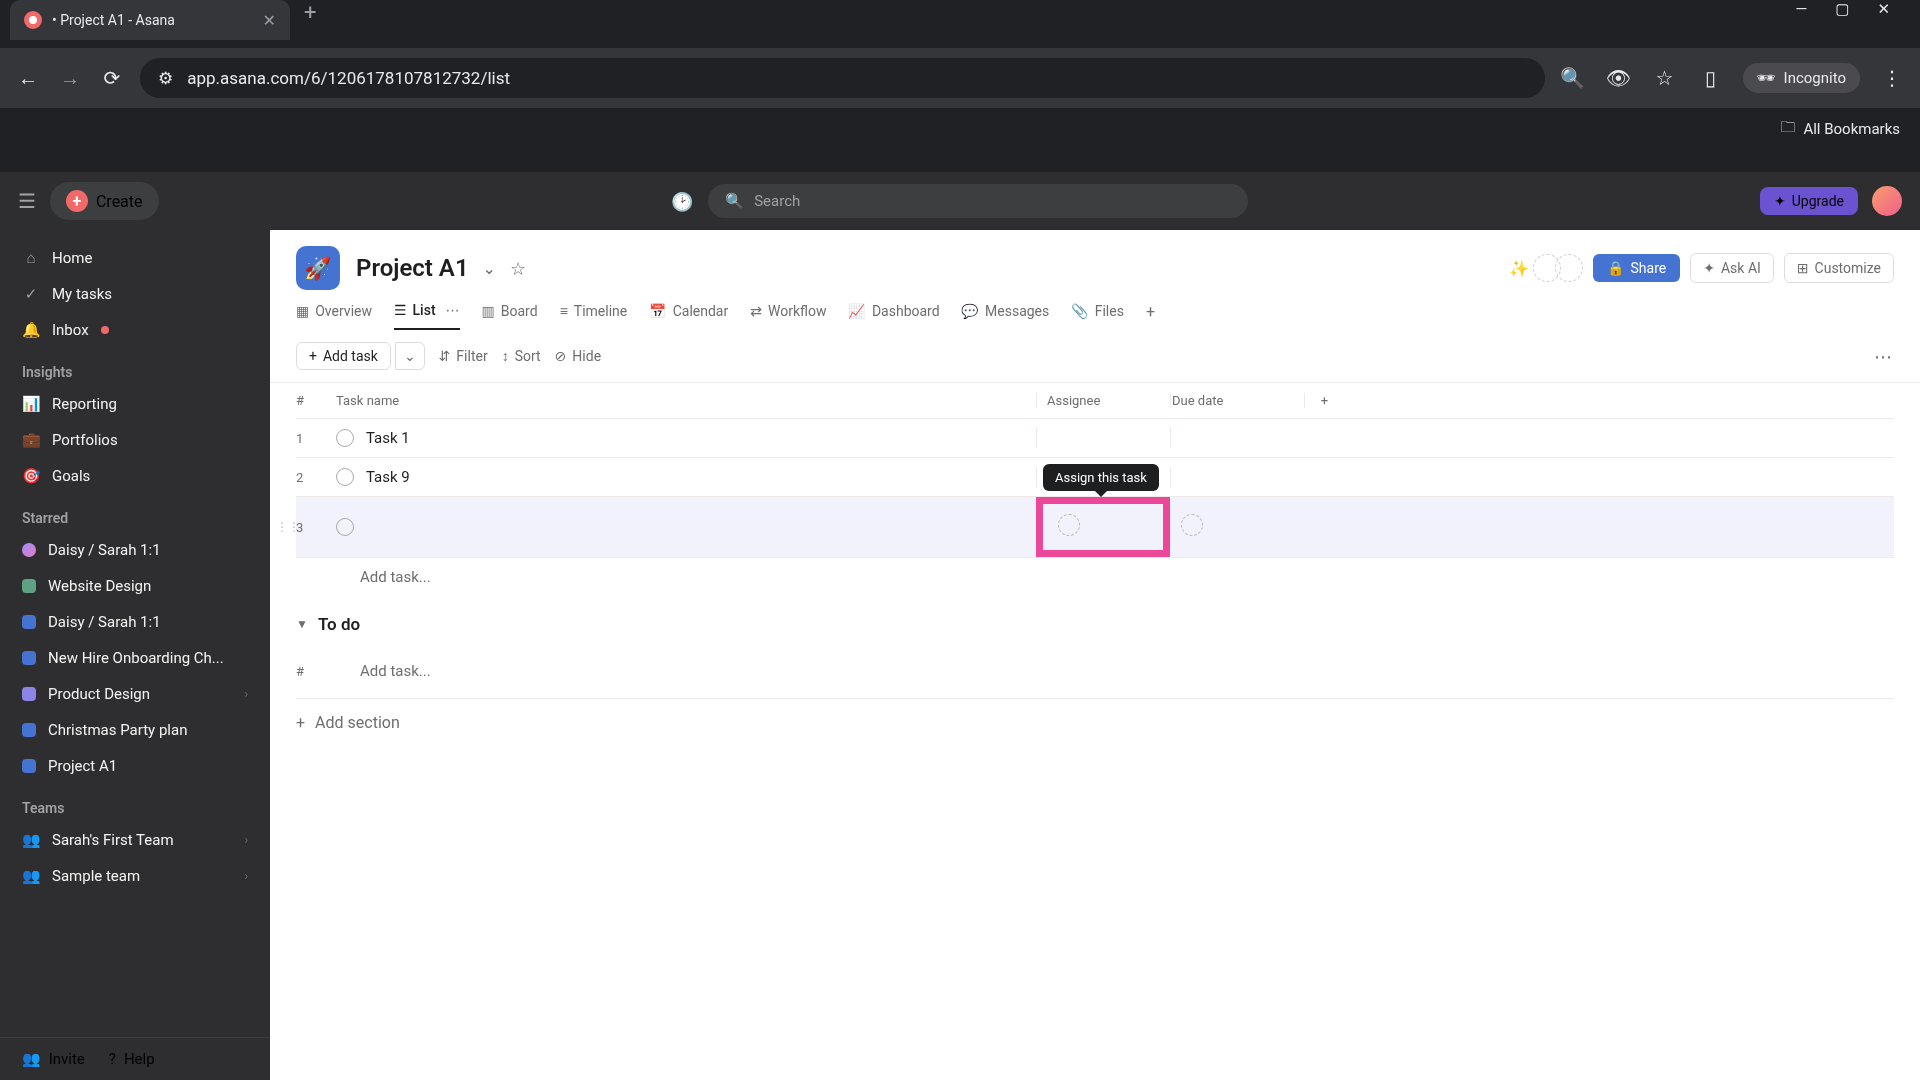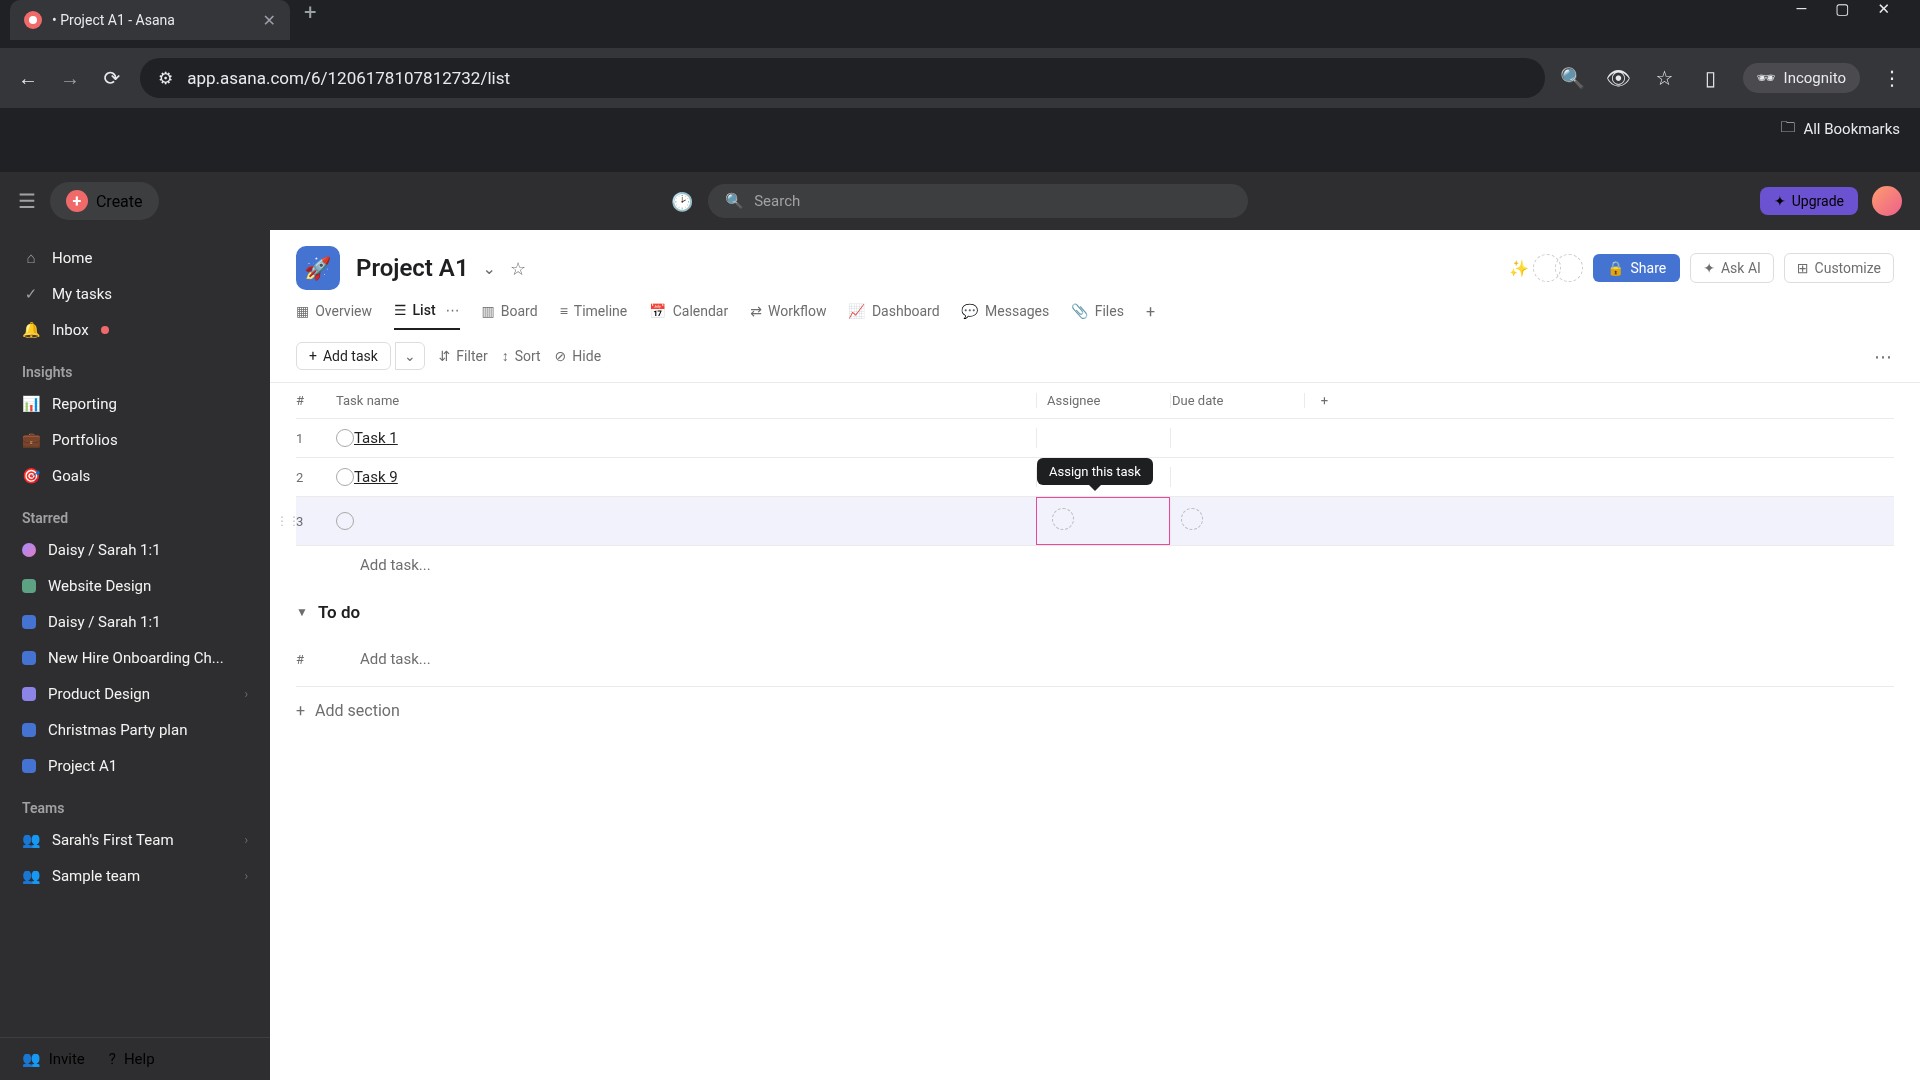--- a/index.html
+++ b/index.html
@@ -77,25 +77,25 @@
 .task-area { padding:0 26px; }
 .col-head { display:flex; align-items:center; padding:10px 0; font-size:13px; color:#6d6e6f; border-bottom:1px solid #edeae9; }
 .c-num { width:40px; }
 .c-name { flex:1; }
 .c-assignee { width:134px; border-left:1px solid #edeae9; padding-left:10px; }
 .c-due { width:134px; border-left:1px solid #edeae9; padding-left:1px; }
 .c-add { width:40px; border-left:1px solid #edeae9; text-align:center; cursor:pointer; }
 
 .task-row { display:flex; align-items:center; border-bottom:1px solid #edeae9; font-size:15px; position:relative; }
 .task-row .c-num { padding:10px 0; color:#6d6e6f; font-size:13px; }
-.task-row .c-name { display:flex; align-items:center; gap:0; padding:10px 0;text-decoration:underline; }
+.task-row .c-name { display:flex; align-items:center; gap:12px; padding:10px 0; }
 .check-circle { width:18px; height:18px; border:1.5px solid #aaa; border-radius:50%; cursor:pointer; }
 .task-row .c-assignee, .task-row .c-due { padding:10px; border-left:1px solid #edeae9; height:100%; }
 .task-row.active { background:#f1f2fb; }
-.task-row.active .c-assignee { border:1px solid #ec4899;padding-left:15px; }
+.task-row.active .c-assignee { border:7px solid #ec4899;padding-left:15px; }
 .placeholder-circle { width:22px; height:22px; border:1.5px dashed #bbb; border-radius:50%; display:inline-block; }
 .dragger { position:absolute; left:-20px; color:#bbb; font-size:12px; cursor:grab; }
 
 .tooltip { position:absolute; background:#1e1f21; color:#fff; font-size:13px; padding:6px 12px; border-radius:6px; white-space:nowrap; }
 .tooltip::after { content:""; position:absolute; bottom:-6px; left:50%; transform:translateX(-50%); border:6px solid transparent; border-top-color:#1e1f21; border-bottom:none; }
 
 .addtask-row { display:flex; padding:10px 0 10px 64px; color:#6d6e6f; font-size:15px; cursor:pointer; }
 .section-row { display:flex; align-items:center; gap:10px; padding:18px 0 10px; font-size:17px; font-weight:600; cursor:pointer; }
 .section-caret { font-size:12px; color:#6d6e6f; }
 .section-sub { display:flex; align-items:center; padding:8px 0; border-bottom:1px solid #edeae9; }

